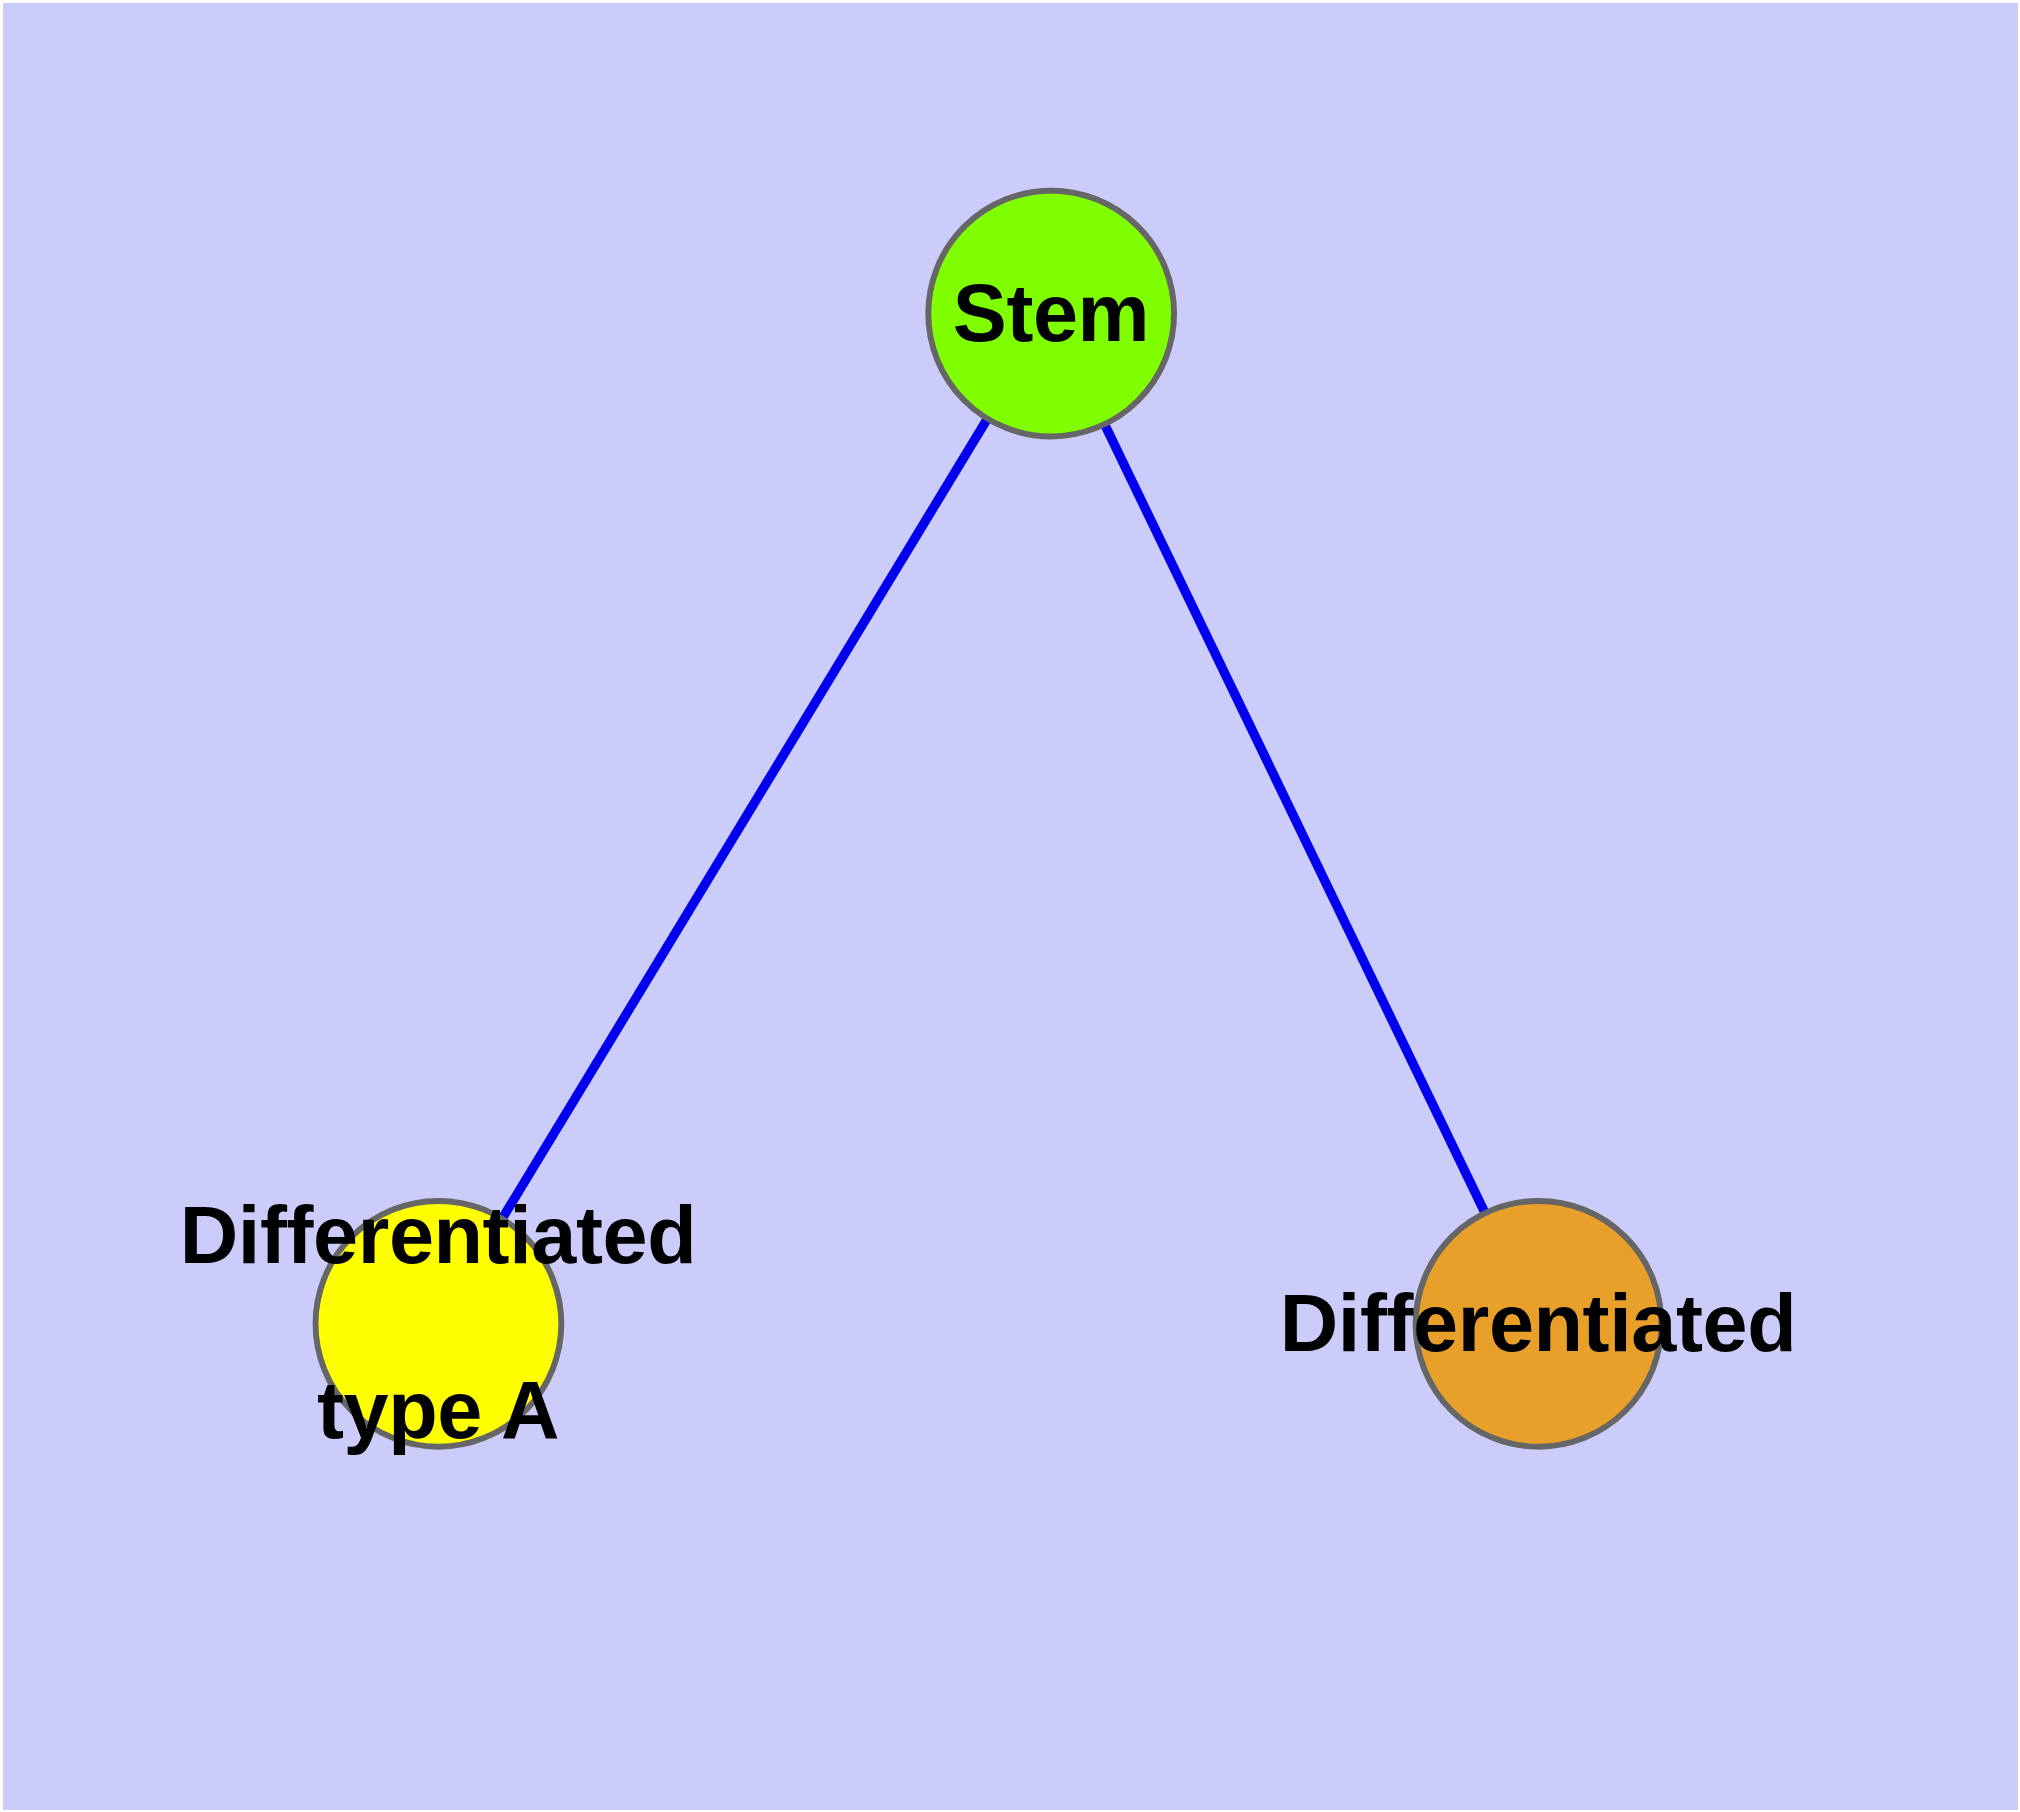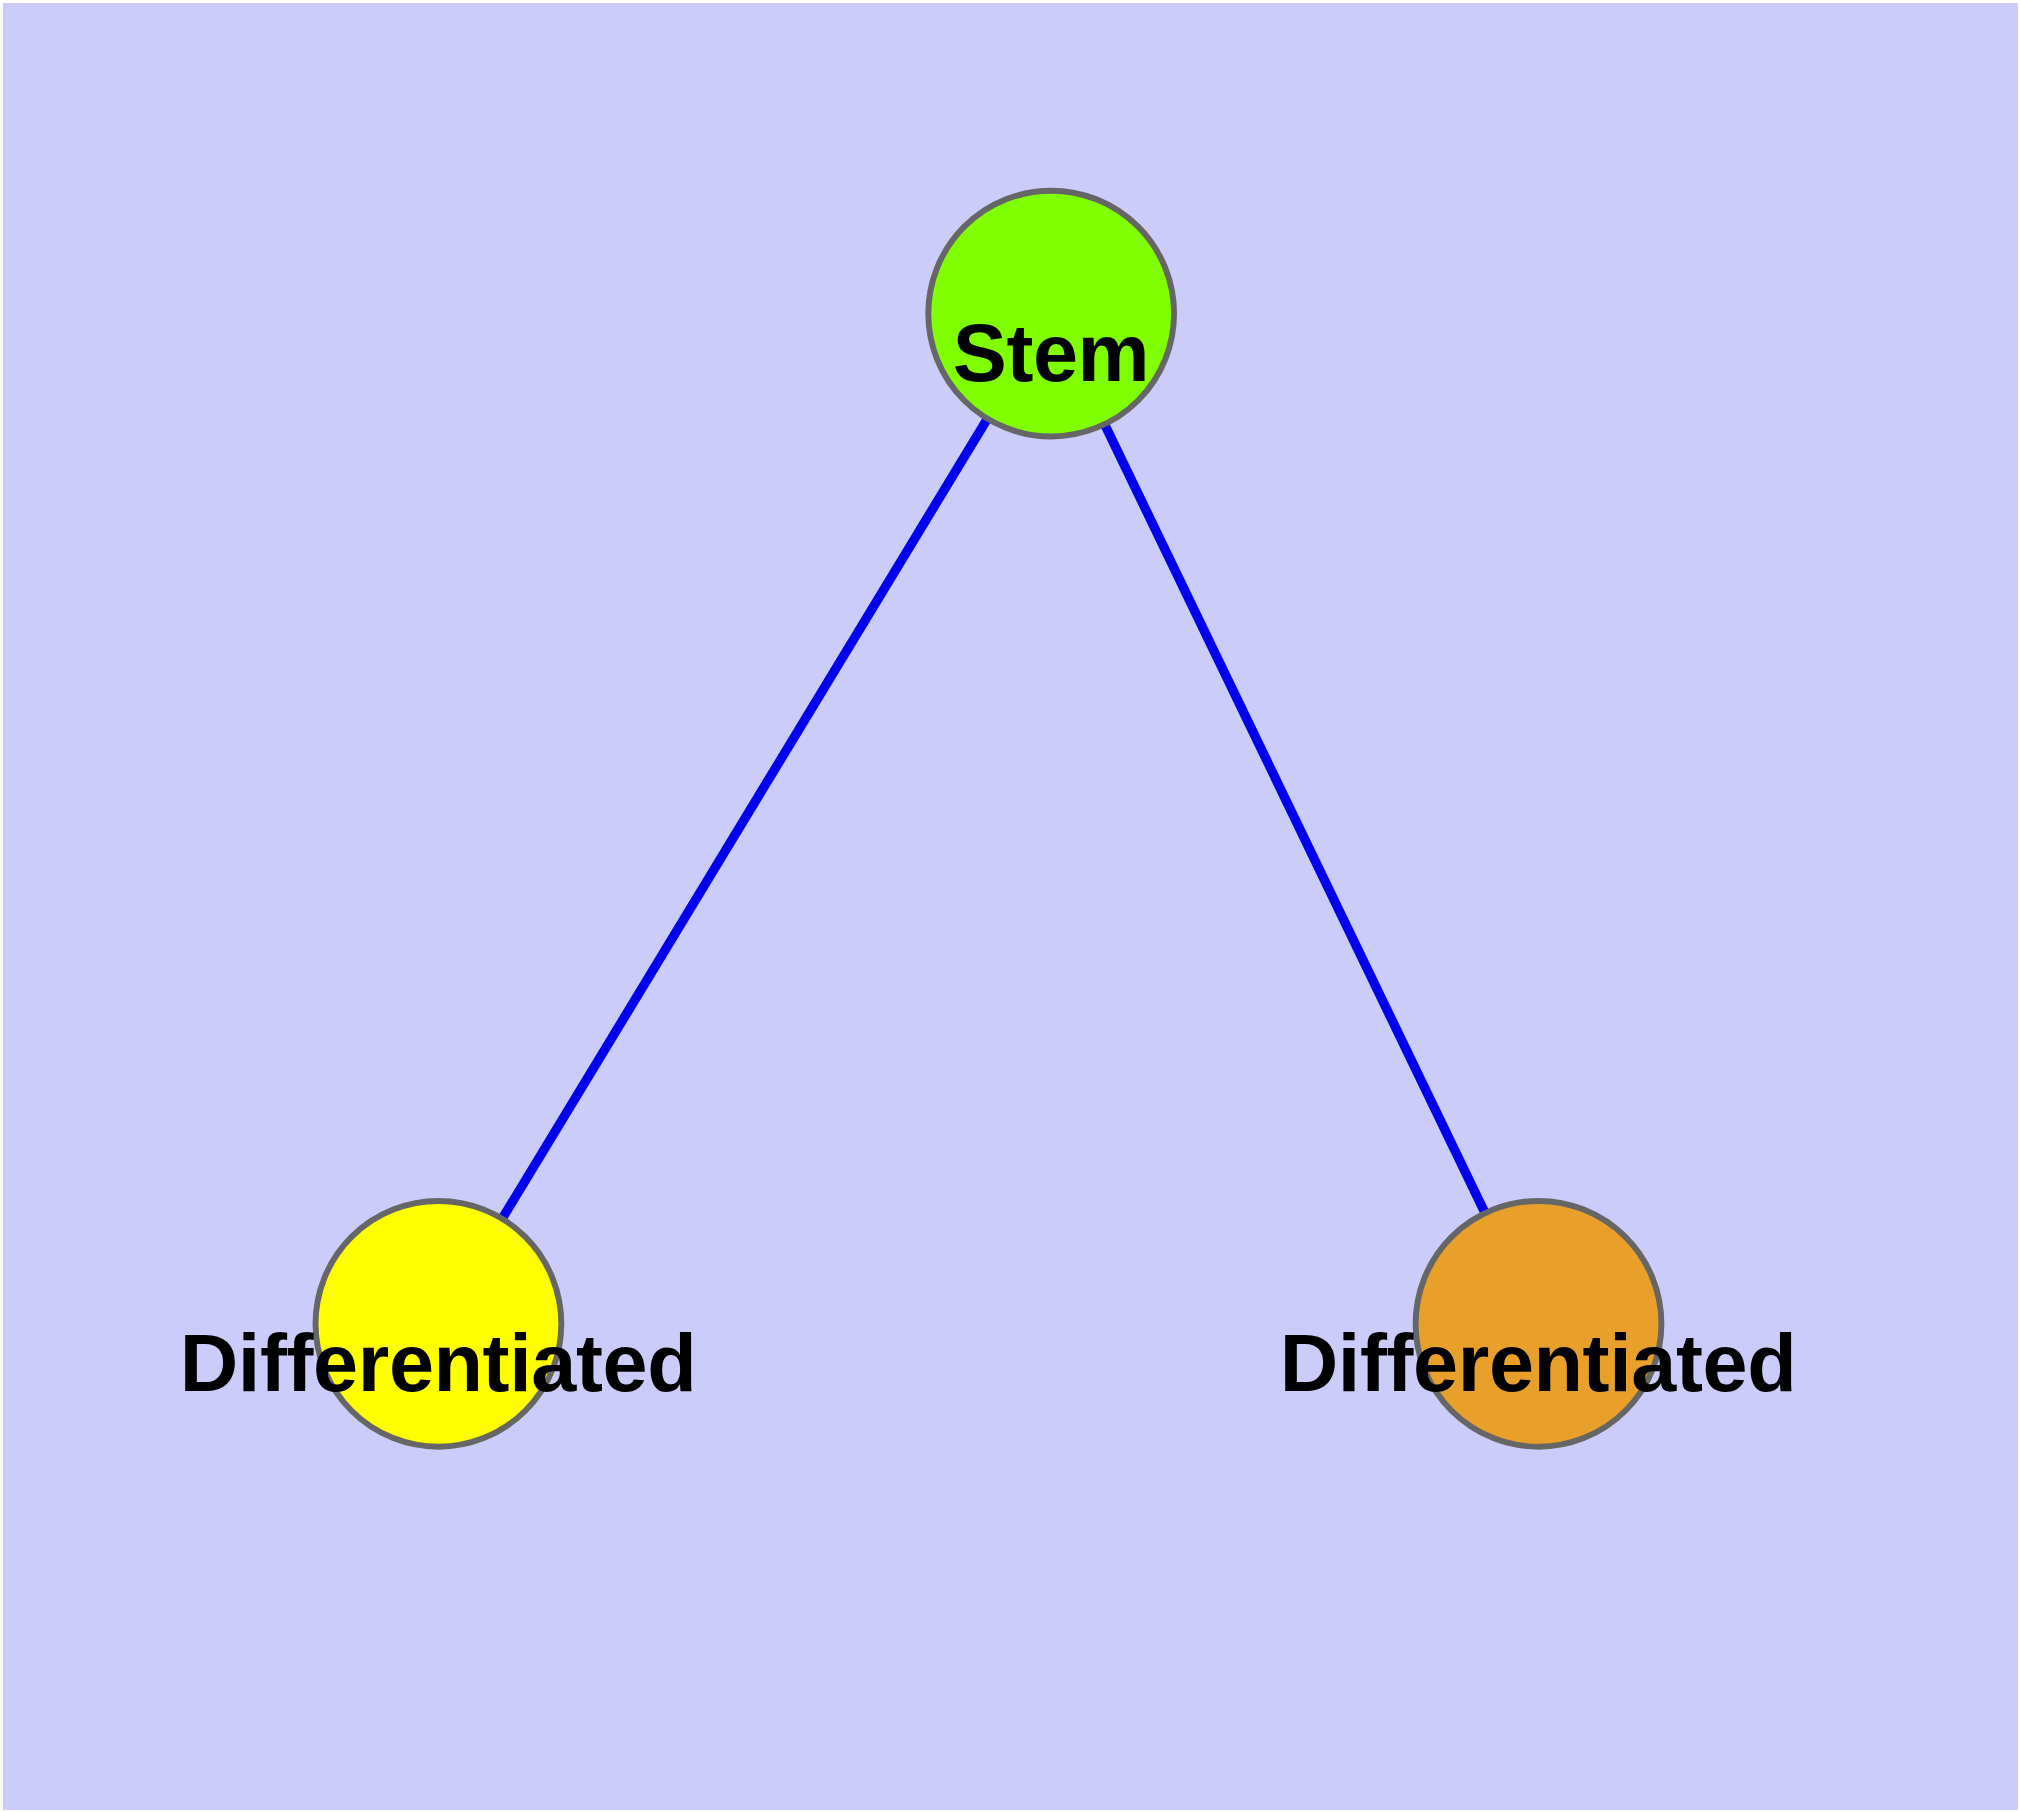--- a/index.html
+++ b/index.html
@@ -46,21 +46,20 @@
     text-align: center;
     color: #000000;
     font-weight: bold;
     line-height: 1.08;
     white-space: pre-line;
     pointer-events: none;
     letter-spacing: -0.4px;
   }
   .node-label.big {
     font-size: 81px;
-    margin-top: 40px;
   }
 </style>
 </head>
 <body>
 
 <div id="canvas">
 
   <div id="plot-background"></div>
 
   <svg id="graph-svg" viewBox="0 0 2384 2138" xmlns="http://www.w3.org/2000/svg">
@@ -74,20 +73,21 @@
       <circle class="graph-node-circle" cx="1240" cy="370" r="145" fill="#80ff00"></circle>
       <circle class="graph-node-circle" cx="517" cy="1562" r="145" fill="#ffff00"></circle>
       <circle class="graph-node-circle" cx="1815" cy="1562" r="145" fill="#e8a02b"></circle>
     </g>
   </svg>
 
   <div class="node-label big" style="left:1051px; top:314px;">Stem</div>
 
   <div class="node-label big" style="left:438px; top:1324px;">
     <div>Differentiated</div>
+    <div>type A</div>
   </div>
 
   <div class="node-label big" style="left:1538px; top:1324px;">
     <div>Differentiated</div>
   </div>
 
 </div>
 
 
 </body></html>

